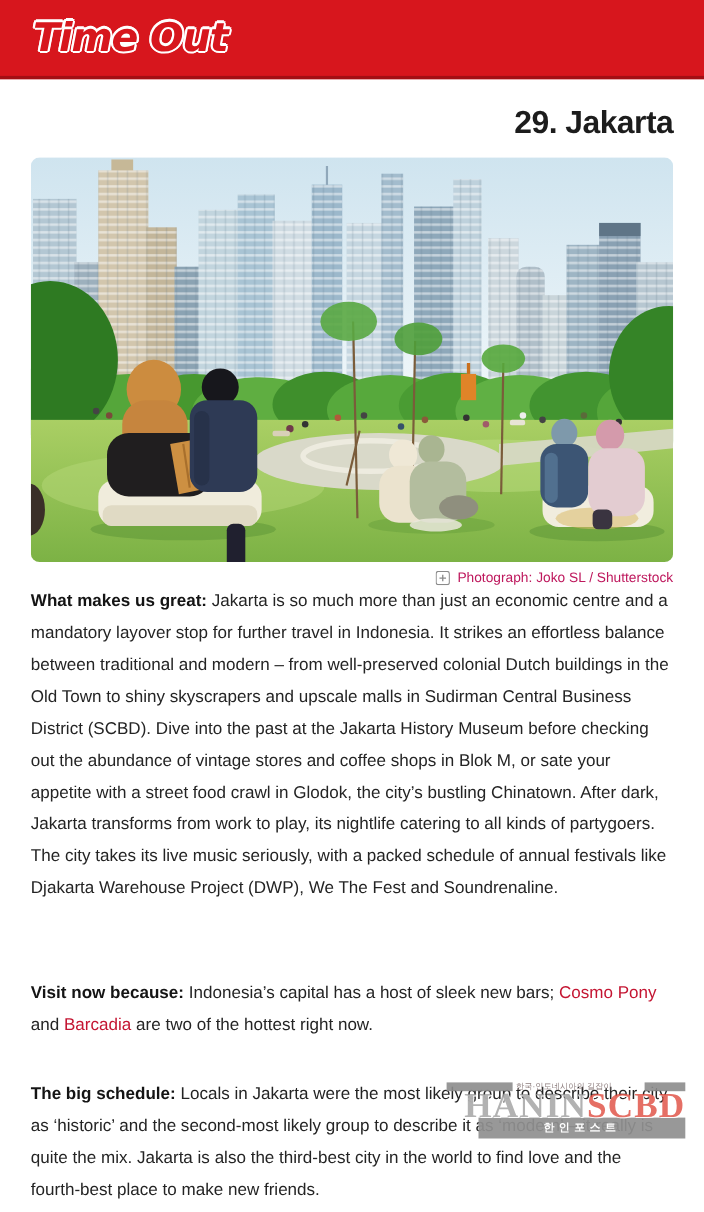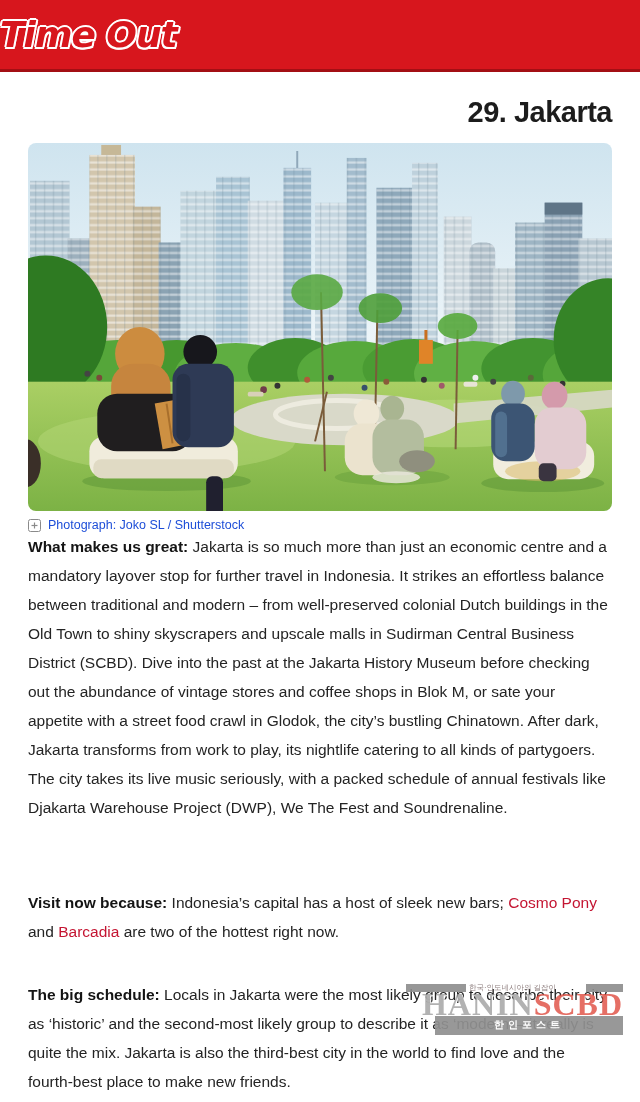--- a/index.html
+++ b/index.html
@@ -3,21 +3,21 @@
 <meta charset="utf-8">
 <style>
   * { box-sizing: border-box; margin: 0; padding: 0; }
   html, body { width: 640px; background: #ffffff; font-family: "Liberation Sans", sans-serif; }
   body { position: relative; width: 640px; height: 1102px; overflow: hidden; }
 
   
   .site-header {
     width: 640px; height: 72px; background: #d7161d;
     border-bottom: 3px solid #a30f14;
-    display: flex; align-items: center; 
+    display: flex; align-items: center; padding-left: 30px;
   }
   .logo {
     font-family: "DejaVu Sans", sans-serif;
     font-weight: bold; font-style: italic;
     font-size: 36px; letter-spacing: -1px;
     color: #d7161d;
     text-shadow:
       -2px 0 0 #fff, 2px 0 0 #fff, 0 -2px 0 #fff, 0 2px 0 #fff,
       -1.5px -1.5px 0 #fff, 1.5px -1.5px 0 #fff,
       -1.5px 1.5px 0 #fff, 1.5px 1.5px 0 #fff;
@@ -27,21 +27,21 @@
   
   .article { position: relative; z-index: 1; padding: 0 28px; }
   h1.article-title {
     margin-top: 24px; font-size: 29px; font-weight: bold;
     color: #1c1c1c; letter-spacing: -0.5px; text-align: right;
   }
   figure { margin-top: 14px; }
   .photo-wrap { width: 584px; height: 368px; border-radius: 8px; overflow: hidden; display: block; }
   figcaption {
     margin-top: 7px; display: flex; align-items: center; gap: 7px;
-    color: #1d4ed8; font-size: 12.5px;
+    color: #be185d; font-size: 12.5px; justify-content: flex-end;
   }
   .credit-icon { width: 13px; height: 13px; flex: 0 0 13px; }
 
   p.body-para { font-size: 15.5px; line-height: 29px; color: #242424; }
   .p1 { }
   .p2 { margin-top: 66px; }
   .p3 { margin-top: 34px; }
   .lead { font-weight: bold; color: #141414; }
   a.red-link { color: #c41532; text-decoration: none; cursor: pointer; }
 

